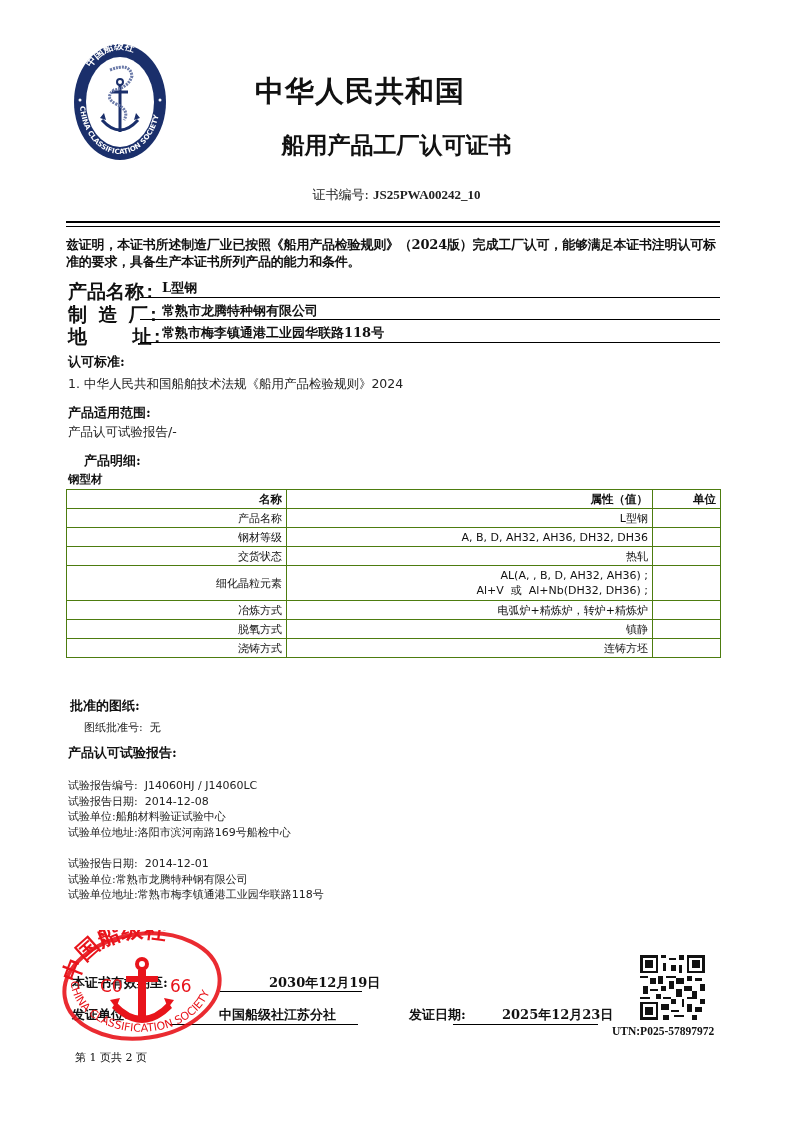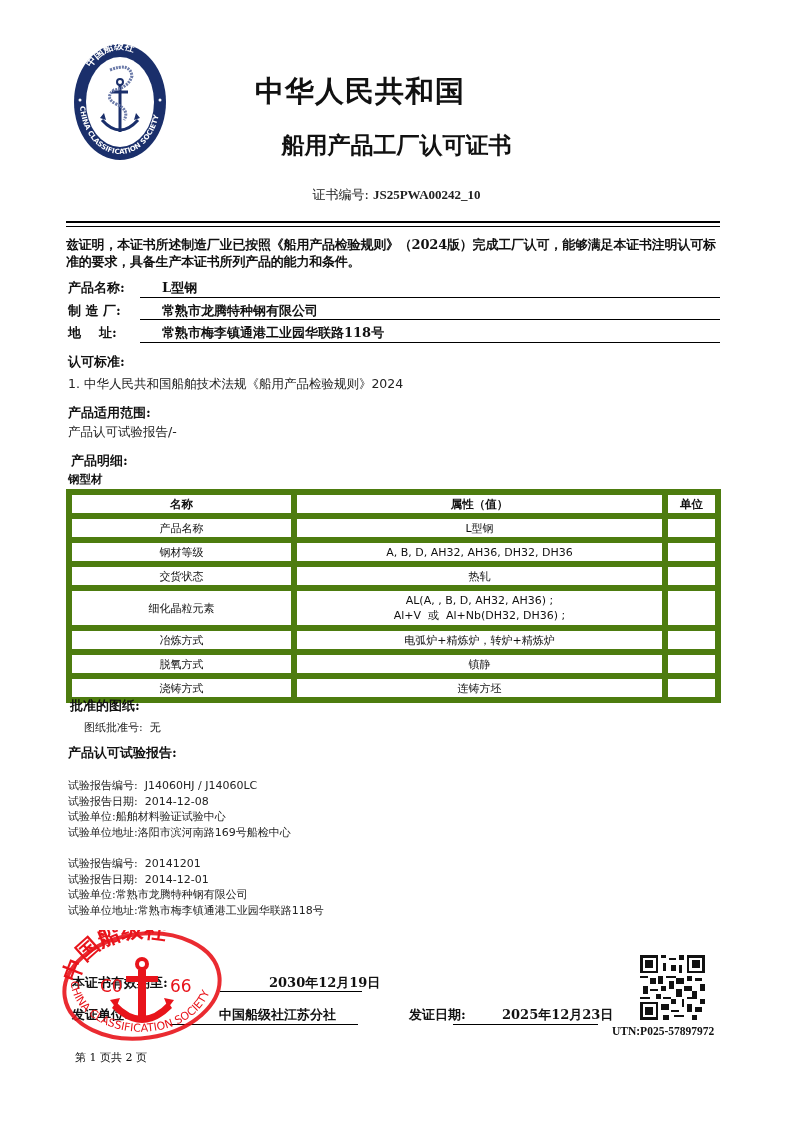--- a/index.html
+++ b/index.html
@@ -7,27 +7,27 @@
   .abs { position:absolute; }
   .logo { left:70px; top:40px; width:100px; height:130px; }
   .title1 { left:0; width:720px; top:72px; text-align:center; font-size:29px; font-weight:bold; letter-spacing:1px; padding-left:0; }
   .title1 span, .title2 span { display:inline-block; }
   .title2 { left:0; width:793px; top:130px; text-align:center; font-size:23px; font-weight:bold; }
   .certno { left:0; width:793px; top:186px; text-align:center; font-size:13px; color:#222; }
   .certno b { font-family:"Liberation Serif", serif; font-weight:bold; }
   .rule1 { left:66px; top:221px; width:654px; height:2px; background:#000; }
   .rule2 { left:66px; top:226px; width:654px; height:1px; background:#000; }
   .intro { left:66px; top:236px; width:656px; font-size:13px; font-weight:bold; line-height:17px; letter-spacing:-0.2px; }
-  .field-label { left:68px; font-size:13px; font-weight:bold; }
+  .field-label { left:68px; font-size:19px; font-weight:bold;font-family:Liberation Mono, monospace; }
   .field-value { left:162px; font-size:13px; font-weight:bold; }
   .field-line { left:140px; width:580px; height:1px; background:#000; }
   .sec-head { left:68px; font-size:13px; font-weight:bold; }
   .sec-text { left:68px; font-size:12.5px; font-family:"DejaVu Sans", sans-serif; color:#222; }
   table.spec { position:absolute; left:66px; top:489px; width:655px; border-collapse:collapse; font-size:11px; font-family:"DejaVu Sans", sans-serif; }
-  table.spec td, table.spec th { border:6px solid #4d7c0f; padding:1px 4px; text-align:center; vertical-align:middle; height:16px; font-weight:normal;margin-top:19px; }
+  table.spec td, table.spec th { border:1px solid #4d7c0f; padding:1px 4px; text-align:right; vertical-align:middle; height:16px; font-weight:normal;margin-top:19px; }
   table.spec th { font-weight:bold; font-family:"DejaVu Serif", serif; font-size:11.5px; }
   table.spec .c1 { width:211px; }
   table.spec .c2 { width:357px; }
   table.spec .tall { height:32px; line-height:15px; }
   .unit-mm { display:inline-block; font-size:8px; background:#a4a6c8; color:#222; line-height:8px; padding:0 1px; }
   .small-text { left:68px; font-size:11px; font-family:"DejaVu Sans", sans-serif; color:#222; line-height:15.5px; }
   .sig-label { left:72px; font-size:13px; font-weight:bold; }
   .sig-value { font-size:13px; font-weight:bold;padding-left:47px; }
   .sig-line { height:1px; background:#000; }
   .qr { left:640px; top:955px; width:65px; height:65px; }
@@ -84,21 +84,21 @@
 <div class="abs field-label" style="top:324px; white-space:pre;">地    址:</div>
 <div class="abs field-value" style="top:324px;">常熟市梅李镇通港工业园华联路118号</div>
 <div class="abs field-line" style="top:342px;"></div>
 
 <div class="abs sec-head" style="top:353px;">认可标准:</div>
 <div class="abs sec-text" style="top:376px;">1. 中华人民共和国船舶技术法规《船用产品检验规则》2024</div>
 
 <div class="abs sec-head" style="top:404px;">产品适用范围:</div>
 <div class="abs sec-text" style="top:424px;">产品认可试验报告/-</div>
 
-<div class="abs sec-head" style="top:452px; left:71px;">产品明细:</div>
+<div class="abs sec-head" style="top:452px; left:84px;">产品明细:</div>
 <div class="abs sec-head" style="top:472px; font-size:11.5px;">钢型材</div>
 
 <table class="spec">
   <tbody>
       <tr>
     <th class="c1">名称</th>
     <th class="c2">属性（值）</th>
     <th>单位</th>
   </tr>
   <tr>
@@ -150,21 +150,20 @@
 <div class="abs sec-head" style="top:744px;">产品认可试验报告:</div>
 
 <div class="abs small-text" style="top:778px;">
   <div><span>试验报告编号:</span>&nbsp;&nbsp;<span>J14060HJ / J14060LC</span></div>
   <div><span>试验报告日期:</span>&nbsp;&nbsp;<span>2014-12-08</span></div>
   <div><span>试验单位:</span><span>船舶材料验证试验中心</span></div>
   <div><span>试验单位地址:</span><span>洛阳市滨河南路169号船检中心</span></div>
 </div>
 
 <div class="abs small-text" style="top:856px;">
-  <div><span>试验报告编号:</span>&nbsp;&nbsp;<span>20141201</span></div>
   <div><span>试验报告日期:</span>&nbsp;&nbsp;<span>2014-12-01</span></div>
   <div><span>试验单位:</span><span>常熟市龙腾特种钢有限公司</span></div>
   <div><span>试验单位地址:</span><span>常熟市梅李镇通港工业园华联路118号</span></div>
 </div>
 
 <div class="abs sig-label" style="top:974px;">本证书有效期至:</div>
 <div class="abs sig-value" style="top:974px; left:222px;">2030年12月19日</div>
 <div class="abs sig-line" style="top:991px; left:220px; width:142px;"></div>
 
 <div class="abs sig-label" style="top:1006px;">发证单位:</div>

